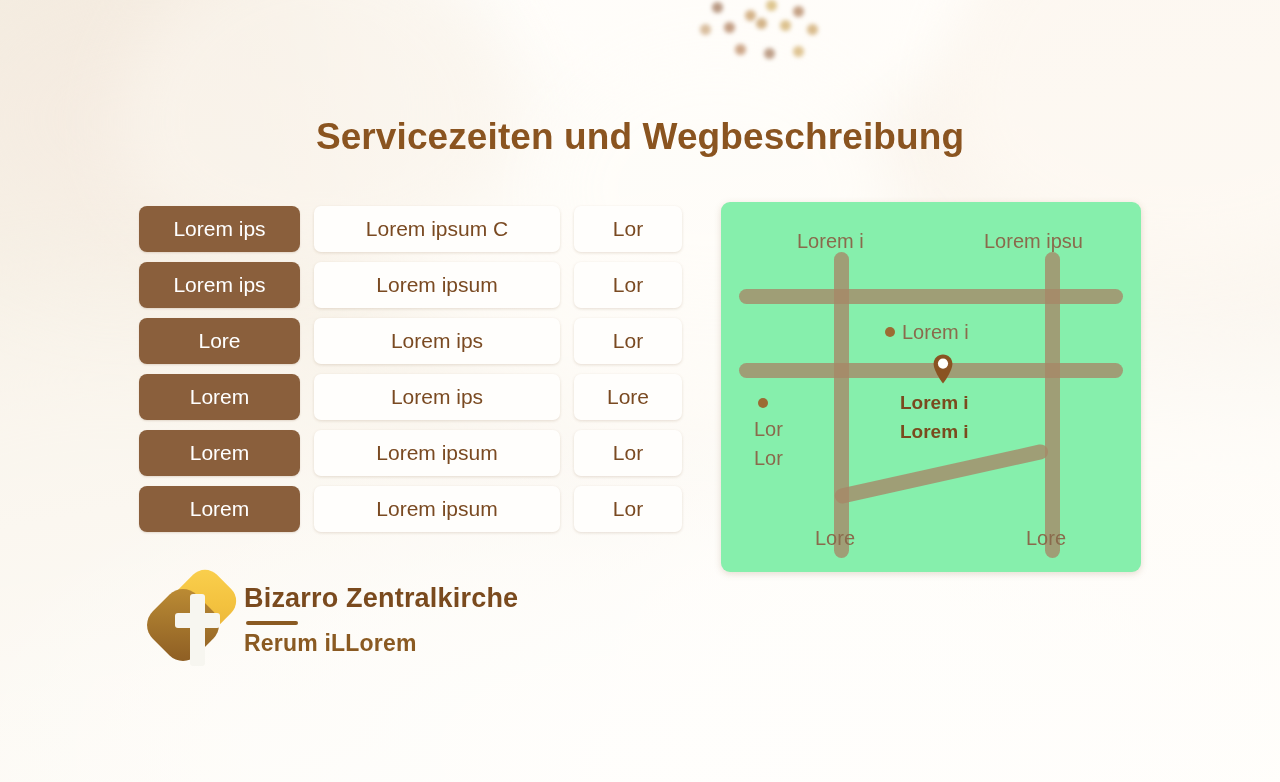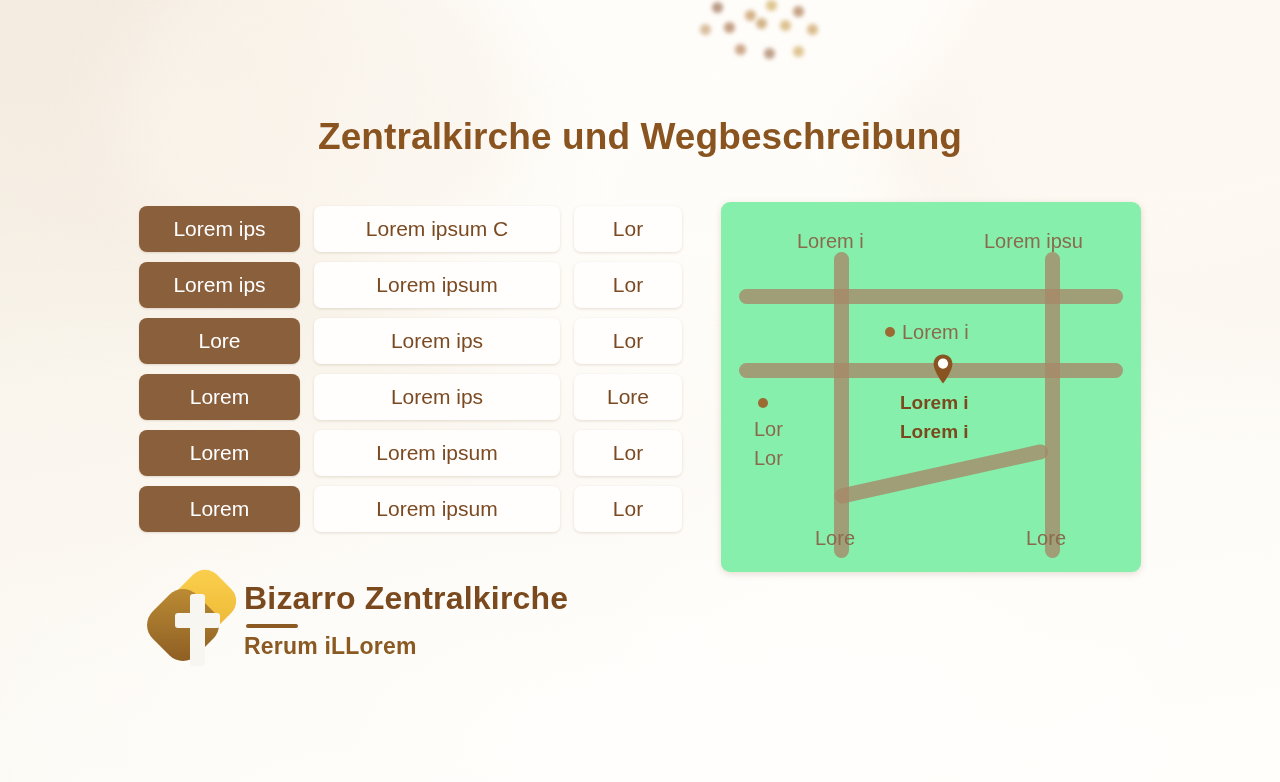--- a/index.html
+++ b/index.html
@@ -43,21 +43,21 @@
   
   .logo{position:absolute;left:150px;top:570px;z-index:5;display:flex;align-items:center;gap:18px;}
   .logo-mark{position:relative;width:76px;height:100px;flex:none;}
   .mark-gold{position:absolute;left:28px;top:4px;width:54px;height:54px;border-radius:17px;
     background:linear-gradient(135deg,#fbd14f 0%,#f3c23f 55%,#e8b23a 100%);transform:rotate(45deg);}
   .mark-brown{position:absolute;left:2px;top:24px;width:62px;height:62px;border-radius:19px;
     background:linear-gradient(135deg,#c08f35 0%,#a97a2e 40%,#8a5a22 100%);transform:rotate(45deg);}
   .mark-cross-v{position:absolute;left:40px;top:24px;width:15px;height:72px;border-radius:3px;background:#f7f6f0;}
   .mark-cross-h{position:absolute;left:25px;top:43px;width:45px;height:15px;border-radius:3px;background:#f7f6f0;}
   .logo-text{display:flex;flex-direction:column;}
-  .logo-name{font-size:32px;font-weight:bold;color:#7a4a1e;letter-spacing:.2px;}
+  .logo-name{font-size:27px;font-weight:bold;color:#7a4a1e;letter-spacing:.2px;}
   .logo-rule{width:52px;height:4px;background:#8a5a22;border-radius:2px;margin:7px 0 5px 2px;}
   .logo-sub{font-size:23px;font-weight:bold;color:#8a5a22;letter-spacing:.2px;}
 
   
   .map-card{
     position:absolute;left:721px;top:202px;width:420px;height:370px;z-index:5;
     background:#86efac;border-radius:9px;overflow:hidden;
     box-shadow:0 2px 7px rgba(140,105,70,.22);
   }
   .road{position:absolute;background:rgba(166,135,103,.78);border-radius:999px;}
@@ -103,21 +103,21 @@
   <div class="stamen" style="left:807px;top:24px;background:#bf8e42;"></div>
   <div class="stamen" style="left:735px;top:44px;background:#a96a3a;"></div>
   <div class="stamen" style="left:764px;top:48px;background:#8e5a36;"></div>
   <div class="stamen" style="left:793px;top:46px;background:#c79a47;"></div>
   <div class="stamen" style="left:700px;top:24px;background:#b07a3c;opacity:.8;"></div>
 
   <div class="veil"></div>
   <div class="veil2"></div>
 </div>
 
-<div class="title">Zentralkirche und Wegbeschreibung</div>
+<div class="title">Servicezeiten und Wegbeschreibung</div>
 
 <div class="schedule">
 
   <div class="row">
     <div class="cell c-day">Lorem ips</div>
     <div class="cell c-time">Lorem ipsum C</div>
     <div class="cell c-note">Lor</div>
   </div>
 
   <div class="row">

